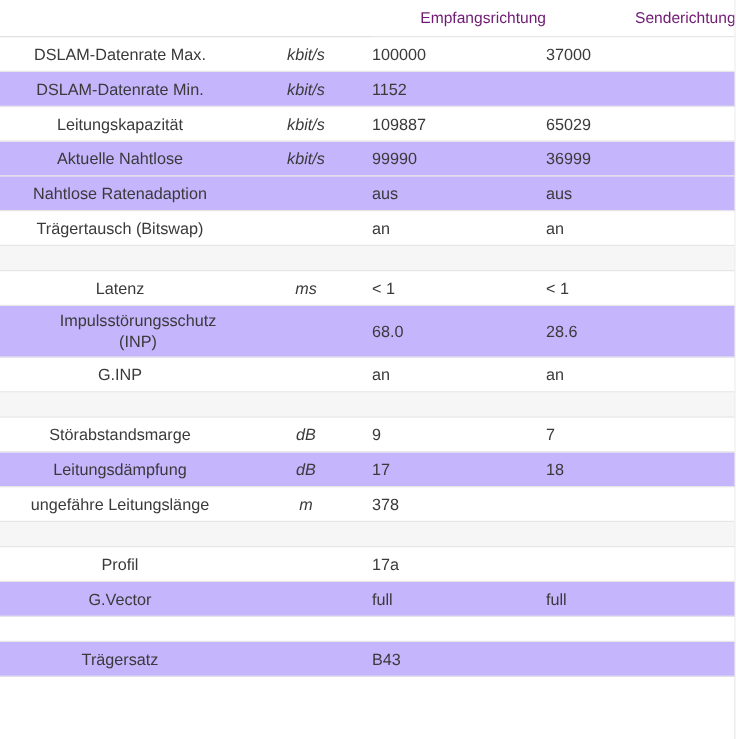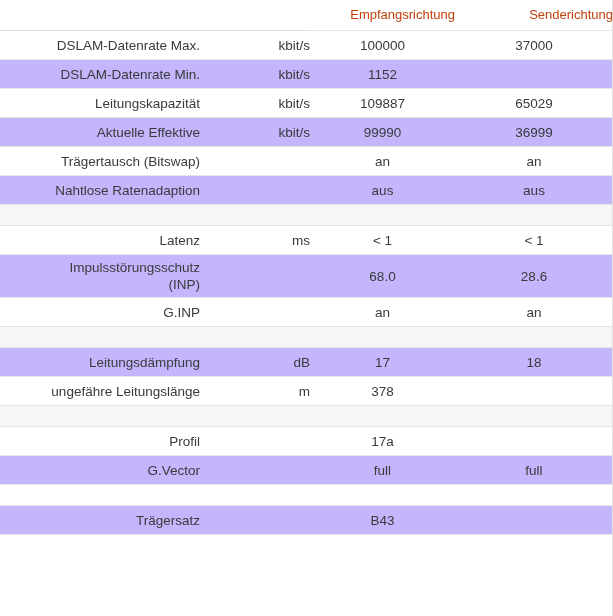--- a/index.html
+++ b/index.html
@@ -33,21 +33,21 @@
 
   table.dsl-table th,
   table.dsl-table td {
     padding: 0;
     vertical-align: middle;
     border-bottom: 1px solid #e6e6e6;
   }
   thead th {
     background: #ffffff;
     font-weight: normal;
-    color: #c2410c;
+    color: #701a75;
     font-size: 13px;
     height: 30px;
     line-height: 16px;
     padding: 0 12px 6px 12px;
     text-align: right;
     border-bottom: 1px solid #e0e0e0;
     vertical-align: bottom;
   }
   thead th.blank {
     border-bottom: 1px solid #e0e0e0;
@@ -69,32 +69,33 @@
     background: #f6f6f6;
   }
   tbody tr.alt td {
     background: #c4b5fd;
   }
   tbody tr.white td {
     background: #ffffff;
   }
   td.label {
     padding: 4px 8px 4px 12px;
-    text-align: right;
+    text-align: center;
     line-height: 17px;
     margin-left: 16px;
   }
   td.unit {
     padding: 4px 6px;
-    text-align: right;
+    text-align: center;
     color: #3a3a3a;
+    font-style: italic;
   }
   td.recv, td.send {
     padding: 4px 12px 4px 6px;
-    text-align: center;
+    text-align: left;
     color: #3a3a3a;
   }
   .nowrap { white-space: nowrap; }
   .lbl-2 { display: block; padding-left: 30px; }
 </style>
 </head>
 <body>
 
 <div class="dsl-table-wrap">
   <table class="dsl-table">
@@ -125,36 +126,36 @@
           <td class="recv nowrap">1152</td>
           <td class="send nowrap"></td>
         </tr>
         <tr class="row white">
           <td class="label">Leitungskapazität</td>
           <td class="unit">kbit/s</td>
           <td class="recv nowrap">109887</td>
           <td class="send nowrap">65029</td>
         </tr>
         <tr class="row alt">
-          <td class="label">Aktuelle Effektive</td>
+          <td class="label">Aktuelle Nahtlose</td>
           <td class="unit">kbit/s</td>
           <td class="recv nowrap">99990</td>
           <td class="send nowrap">36999</td>
         </tr>
+        <tr class="row alt">
+          <td class="label">Nahtlose Ratenadaption</td>
+          <td class="unit"></td>
+          <td class="recv nowrap">aus</td>
+          <td class="send nowrap">aus</td>
+        </tr>
         <tr class="row white">
           <td class="label">Trägertausch (Bitswap)</td>
           <td class="unit"></td>
           <td class="recv nowrap">an</td>
           <td class="send nowrap">an</td>
-        </tr>
-        <tr class="row alt">
-          <td class="label">Nahtlose Ratenadaption</td>
-          <td class="unit"></td>
-          <td class="recv nowrap">aus</td>
-          <td class="send nowrap">aus</td>
         </tr>
         <tr class="spacer alt">
           <td colspan="4"></td>
         </tr>
         <tr class="row white">
           <td class="label">Latenz</td>
           <td class="unit">ms</td>
           <td class="recv nowrap">&lt; 1</td>
           <td class="send nowrap">&lt; 1</td>
         </tr>
@@ -169,20 +170,26 @@
         </tr>
         <tr class="row white">
           <td class="label">G.INP</td>
           <td class="unit"></td>
           <td class="recv nowrap">an</td>
           <td class="send nowrap">an</td>
         </tr>
         <tr class="spacer alt">
           <td colspan="4"></td>
         </tr>
+        <tr class="row white">
+          <td class="label">Störabstandsmarge</td>
+          <td class="unit">dB</td>
+          <td class="recv nowrap">9</td>
+          <td class="send nowrap">7</td>
+        </tr>
         <tr class="row alt">
           <td class="label">Leitungsdämpfung</td>
           <td class="unit">dB</td>
           <td class="recv nowrap">17</td>
           <td class="send nowrap">18</td>
         </tr>
         <tr class="row white">
           <td class="label">ungefähre Leitungslänge</td>
           <td class="unit">m</td>
           <td class="recv nowrap">378</td>

